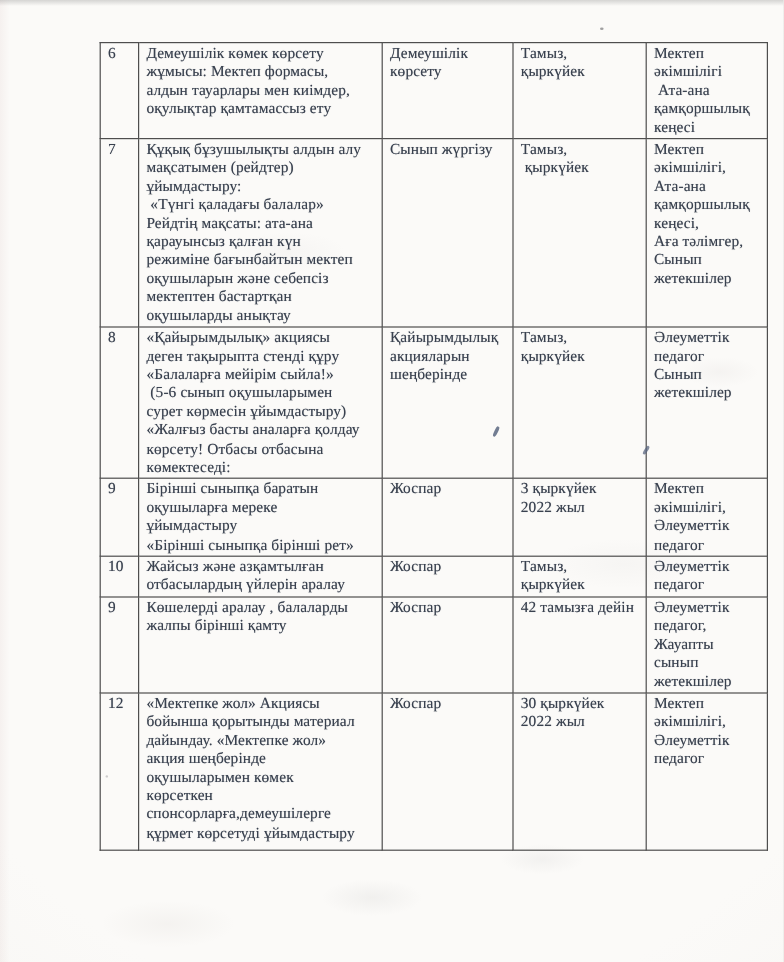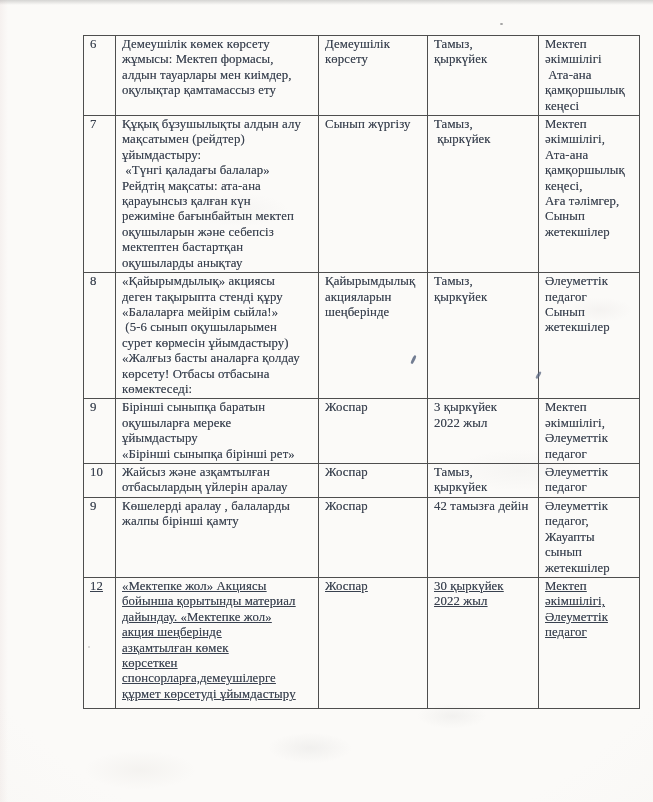--- a/index.html
+++ b/index.html
@@ -31,21 +31,21 @@
   table.plan td{
     border:1px solid #4e4e4e;
     vertical-align:top;
     padding:1px 4px 1px 6px;
     white-space:pre-line;
     overflow:hidden;
   }
   td.c-num{padding-left:6px;}
   tr.r6{height:80px;}  tr.r7{height:157px;} tr.r8{height:124px;}
   tr.r9{height:64px;}  tr.r10{height:34px;} tr.r11{height:73px;}
-  tr.r12{height:131px;text-decoration:underline;}
+  tr.r12{height:131px;}
   .pen-mark{
     position:absolute;width:2.5px;height:9px;
     background:#596680;border-radius:45%/55%;
     opacity:0.85;
   }
   .pm1{left:412px;top:355px;transform:rotate(26deg);}
   .pm2{left:537px;top:371px;transform:rotate(32deg);height:8px;opacity:0.75;}
   .speck{
     position:absolute;width:3px;height:2px;border-radius:50%;
     background:rgba(85,85,90,0.55);
@@ -162,21 +162,21 @@
 Жауапты
 сынып
 жетекшілер</td>
       </tr>
       <tr class="r12">
         <td class="c-num">12</td>
         <td>«Мектепке жол» Акциясы
 бойынша қорытынды материал
 дайындау. «Мектепке жол»
 акция шеңберінде
-азқамтылған көмек
+оқушыларымен көмек
 көрсеткен
 спонсорларға,демеушілерге
 құрмет көрсетуді ұйымдастыру</td>
         <td>Жоспар</td>
         <td>30 қыркүйек
 2022 жыл</td>
         <td>Мектеп
 әкімшілігі,
 Әлеуметтік
 педагог</td>

